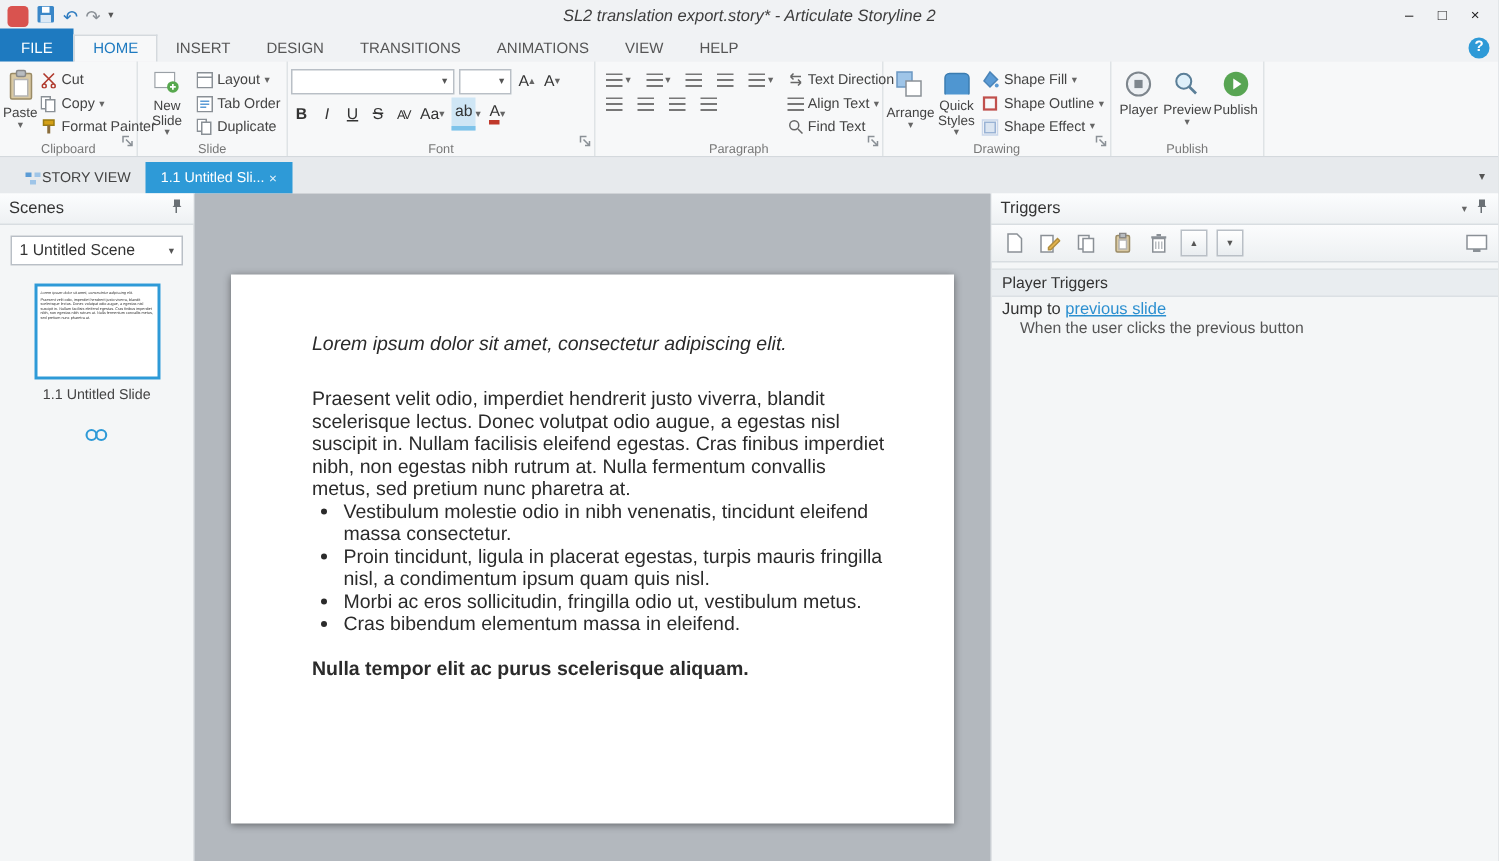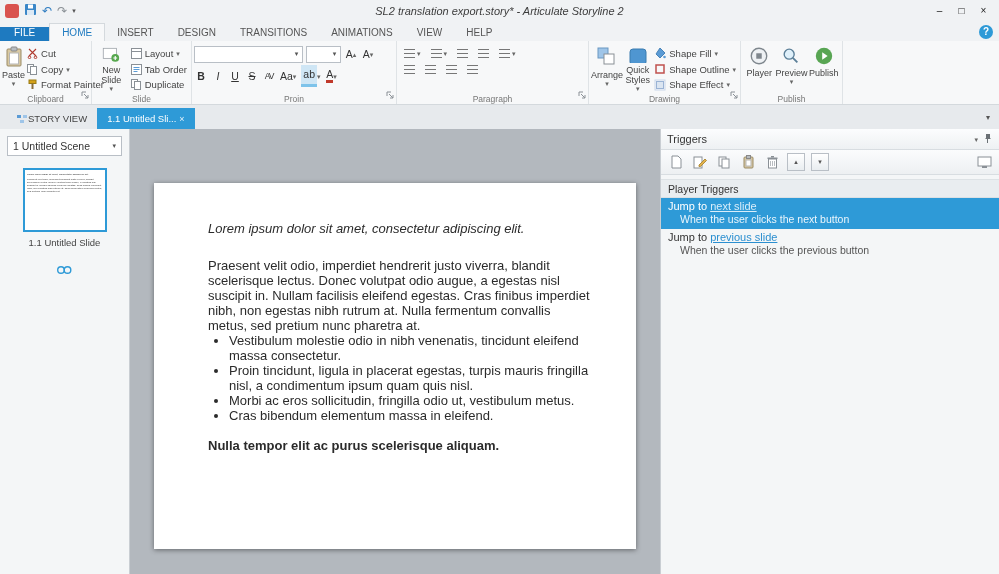--- a/index.html
+++ b/index.html
@@ -14,21 +14,21 @@
   .appicon { width:14px; height:14px; border-radius:3px; background:#d9534f; display:inline-block; }
   .qabtn { font-size:12px; line-height:14px; color:#2e7cc0; cursor:default; }
   .qabtn.gray { color:#8a9096; }
   .qabtn.tiny { font-size:7px; color:#555; }
   .winctl { margin-left:auto; display:flex; gap:1px; z-index:1; }
   .winctl span { width:21px; height:16px; text-align:center; font-size:10px; line-height:16px; color:#222; }
 
   
   .ribtabs { height:19px; display:flex; align-items:flex-end; background:#f0f2f4; position:relative; flex:none; }
   .rtab { padding:3px 12px 3px; font-size:10px; color:#555; }
-  .rtab.file { background:#1e7ac0; color:#fff; padding:0 14px 3px; }
+  .rtab.file { background:#1e7ac0; color:#fff; padding:8px 14px 3px; }
   .rtab.active { background:#f7f8f9; color:#1e7ac0; border:1px solid #d4d9dd; border-bottom:none; }
   .helpq { position:absolute; right:6px; bottom:2px; width:14px; height:14px; border-radius:50%; background:#2e9ad7; color:#fff; font-size:10px; font-weight:bold; text-align:center; line-height:14px; }
 
   
   .ribbon { height:64px; background:#f7f8f9; border-bottom:1px solid #d4d9dd; display:flex; flex:none; }
   .rgroup { position:relative; border-right:1px solid #dfe3e6; padding:2px 2px 12px; display:flex; }
   .rlabel { position:absolute; bottom:0; left:0; right:0; text-align:center; font-size:8.5px; color:#777; }
   .dlaunch { position:absolute; right:2px; bottom:1px; }
   .bigbtn { width:46px; display:flex; flex-direction:column; align-items:center; font-size:9px; color:#444; padding-top:3px; line-height:10px; text-align:center; }
   .bigbtn .lbl { margin-top:2px; max-width:42px; }
@@ -245,21 +245,21 @@
           </span>
         <span class="fbtn">
             <span class="hlA">ab</span>
             <span class="car">▾</span>
           </span>
         <span class="fbtn">
             <span class="fcA">A</span>
             <span class="car">▾</span>
           </span>
       </div>
-      <span class="rlabel">Proin</span>
+      <span class="rlabel">Font</span>
       <span class="dlaunch"><svg width="8" height="8">
             <path d="M1 5V1h4" stroke="#8a9096" fill="none"></path>
             <path d="M3 3l4 4M7 4v3H4" stroke="#8a9096" fill="none"></path>
           </svg></span>
     </div>
 
     <div class="rgroup" style="width:192px">
       <div class="pgleft">
         <div class="pgrow">
           <span class="pbtn">
@@ -287,20 +287,42 @@
             </span>
           <span class="pbtn">
               <b class="bars"></b>
             </span>
           <span class="pbtn">
               <b class="bars"></b>
             </span>
           <span class="pbtn">
               <b class="bars"></b>
             </span>
+        </div>
+      </div>
+      <div class="gcol">
+        <div class="mini">
+          <svg width="11" height="10">
+              <path d="M2 3h7M2 3l2-2M2 3l2 2" stroke="#666" fill="none"></path>
+              <path d="M9 7H2M9 7L7 5M9 7L7 9" stroke="#666" fill="none"></path>
+            </svg>
+          <span>Text Direction</span>
+          <span class="car">▾</span>
+        </div>
+        <div class="mini">
+          <b class="bars"></b>
+          <span>Align Text</span>
+          <span class="car">▾</span>
+        </div>
+        <div class="mini">
+          <svg width="11" height="11">
+              <circle cx="4.5" cy="4.5" r="3" fill="none" stroke="#666"></circle>
+              <line x1="7" y1="7" x2="10" y2="10" stroke="#666"></line>
+            </svg>
+          <span>Find Text</span>
         </div>
       </div>
       <span class="rlabel">Paragraph</span>
       <span class="dlaunch"><svg width="8" height="8">
             <path d="M1 5V1h4" stroke="#8a9096" fill="none"></path>
             <path d="M3 3l4 4M7 4v3H4" stroke="#8a9096" fill="none"></path>
           </svg></span>
     </div>
 
     <div class="rgroup" style="width:152px">
@@ -392,20 +414,28 @@
     <div class="stab active">
       <span>1.1 Untitled Sli...</span>
       <span class="xx">×</span>
     </div>
     <span class="tbcaret">▾</span>
   </div>
 
   <div class="main">
 
     <div class="scenes">
+      <div class="phead">
+        <span>Scenes</span>
+        <span class="sp"></span>
+        <span><svg width="11" height="11">
+              <path d="M4 1h4v4l1 1H3l1-1z" fill="#6a7075"></path>
+              <rect x="5" y="6" width="1" height="4" fill="#6a7075"></rect>
+            </svg></span>
+      </div>
       <div class="scombo">
         <span>1 Untitled Scene</span>
         <span class="cc">▾</span>
       </div>
       <div class="thumbwrap">
         <div class="mini-slide">
           <div class="mh">Lorem ipsum dolor sit amet, consectetur adipiscing elit.</div>
           <div>Praesent velit odio, imperdiet hendrerit justo viverra, blandit scelerisque lectus. Donec volutpat odio augue, a egestas nisl suscipit in. Nullam facilisis eleifend egestas. Cras finibus imperdiet nibh, non egestas nibh rutrum at. Nulla fermentum convallis metus, sed pretium nunc pharetra at.</div>
         </div>
       </div>
@@ -480,26 +510,20 @@
         <span class="tbtn" style="margin-left:auto">
             <svg width="15" height="13">
               <rect x="1" y="1" width="13" height="9" fill="#fff" stroke="#8a9096"></rect>
               <rect x="5" y="10" width="5" height="2" fill="#8a9096"></rect>
             </svg>
           </span>
       </div>
       <div class="trsec">
         <span>Player Triggers</span>
       </div>
-      <div class="trow sel">
-        <div class="l1">
-          <span class="act">Jump to</span><span class="lnk">next slide</span>
-        </div>
-        <div class="l2">When the user clicks the next button</div>
-      </div>
       <div class="trow">
         <div class="l1">
           <span class="act">Jump to</span><span class="lnk">previous slide</span>
         </div>
         <div class="l2">When the user clicks the previous button</div>
       </div>
       <div style="flex:1"></div>
     </div>
 
   </div>

